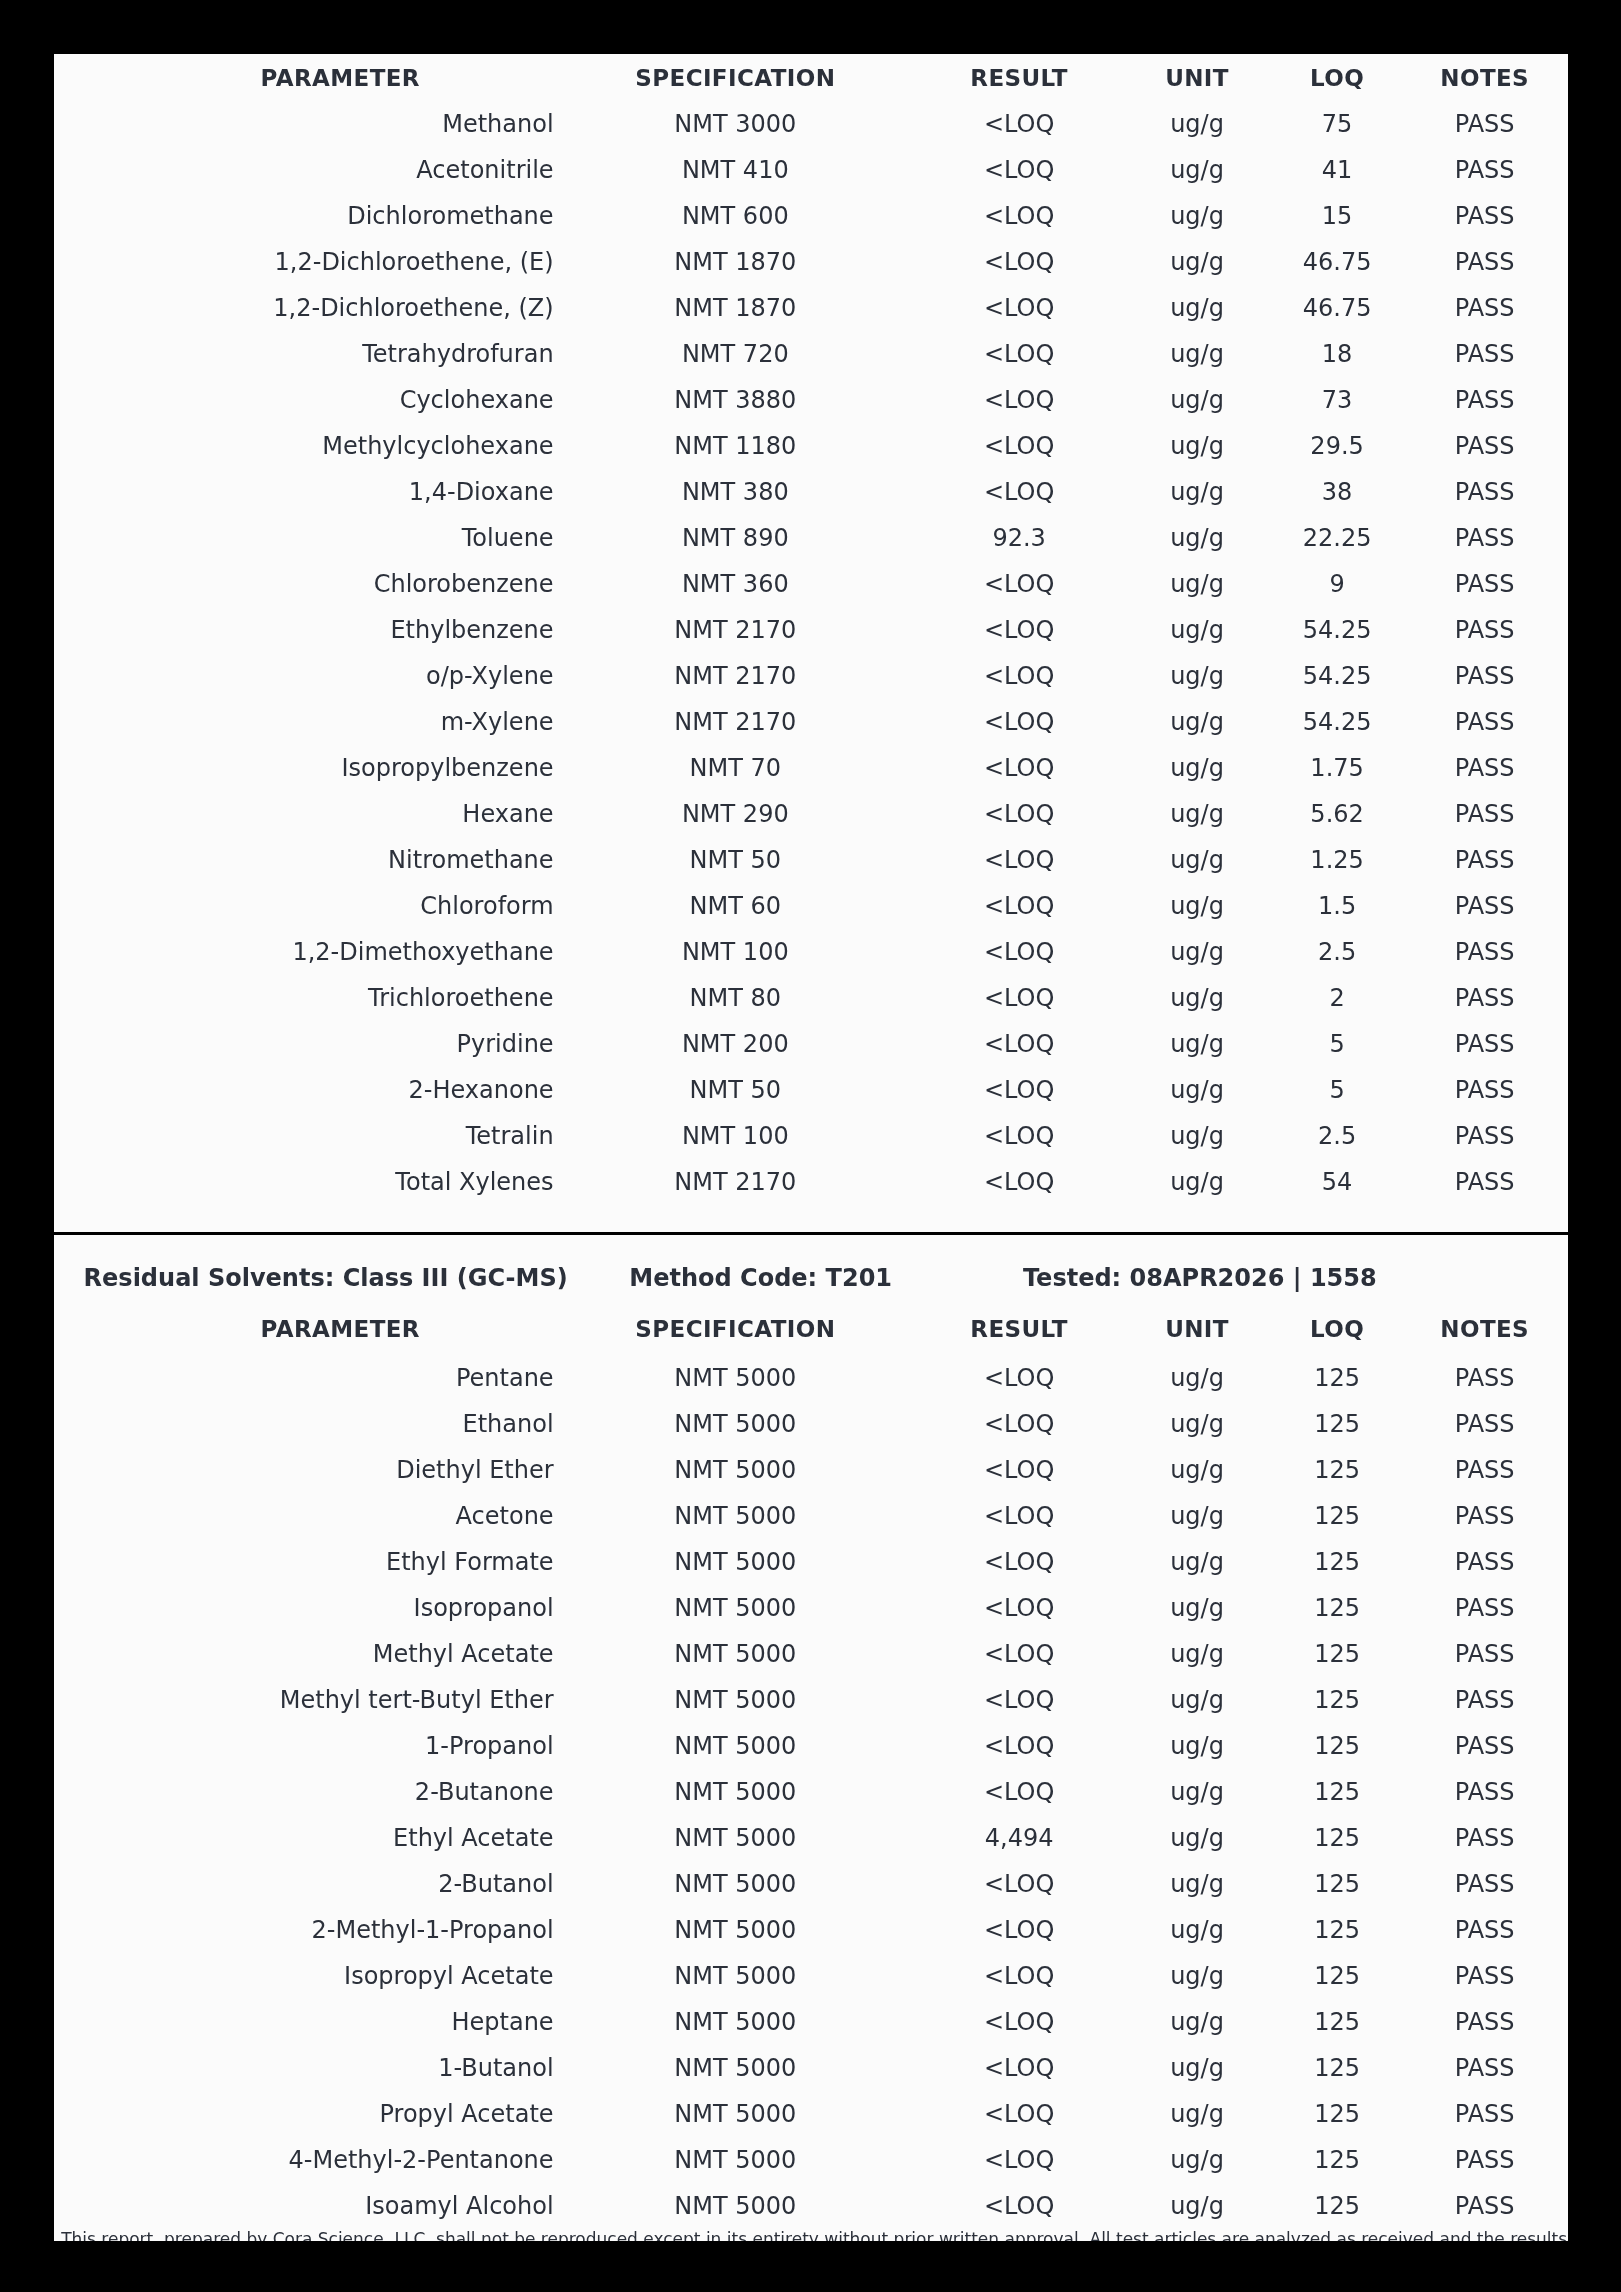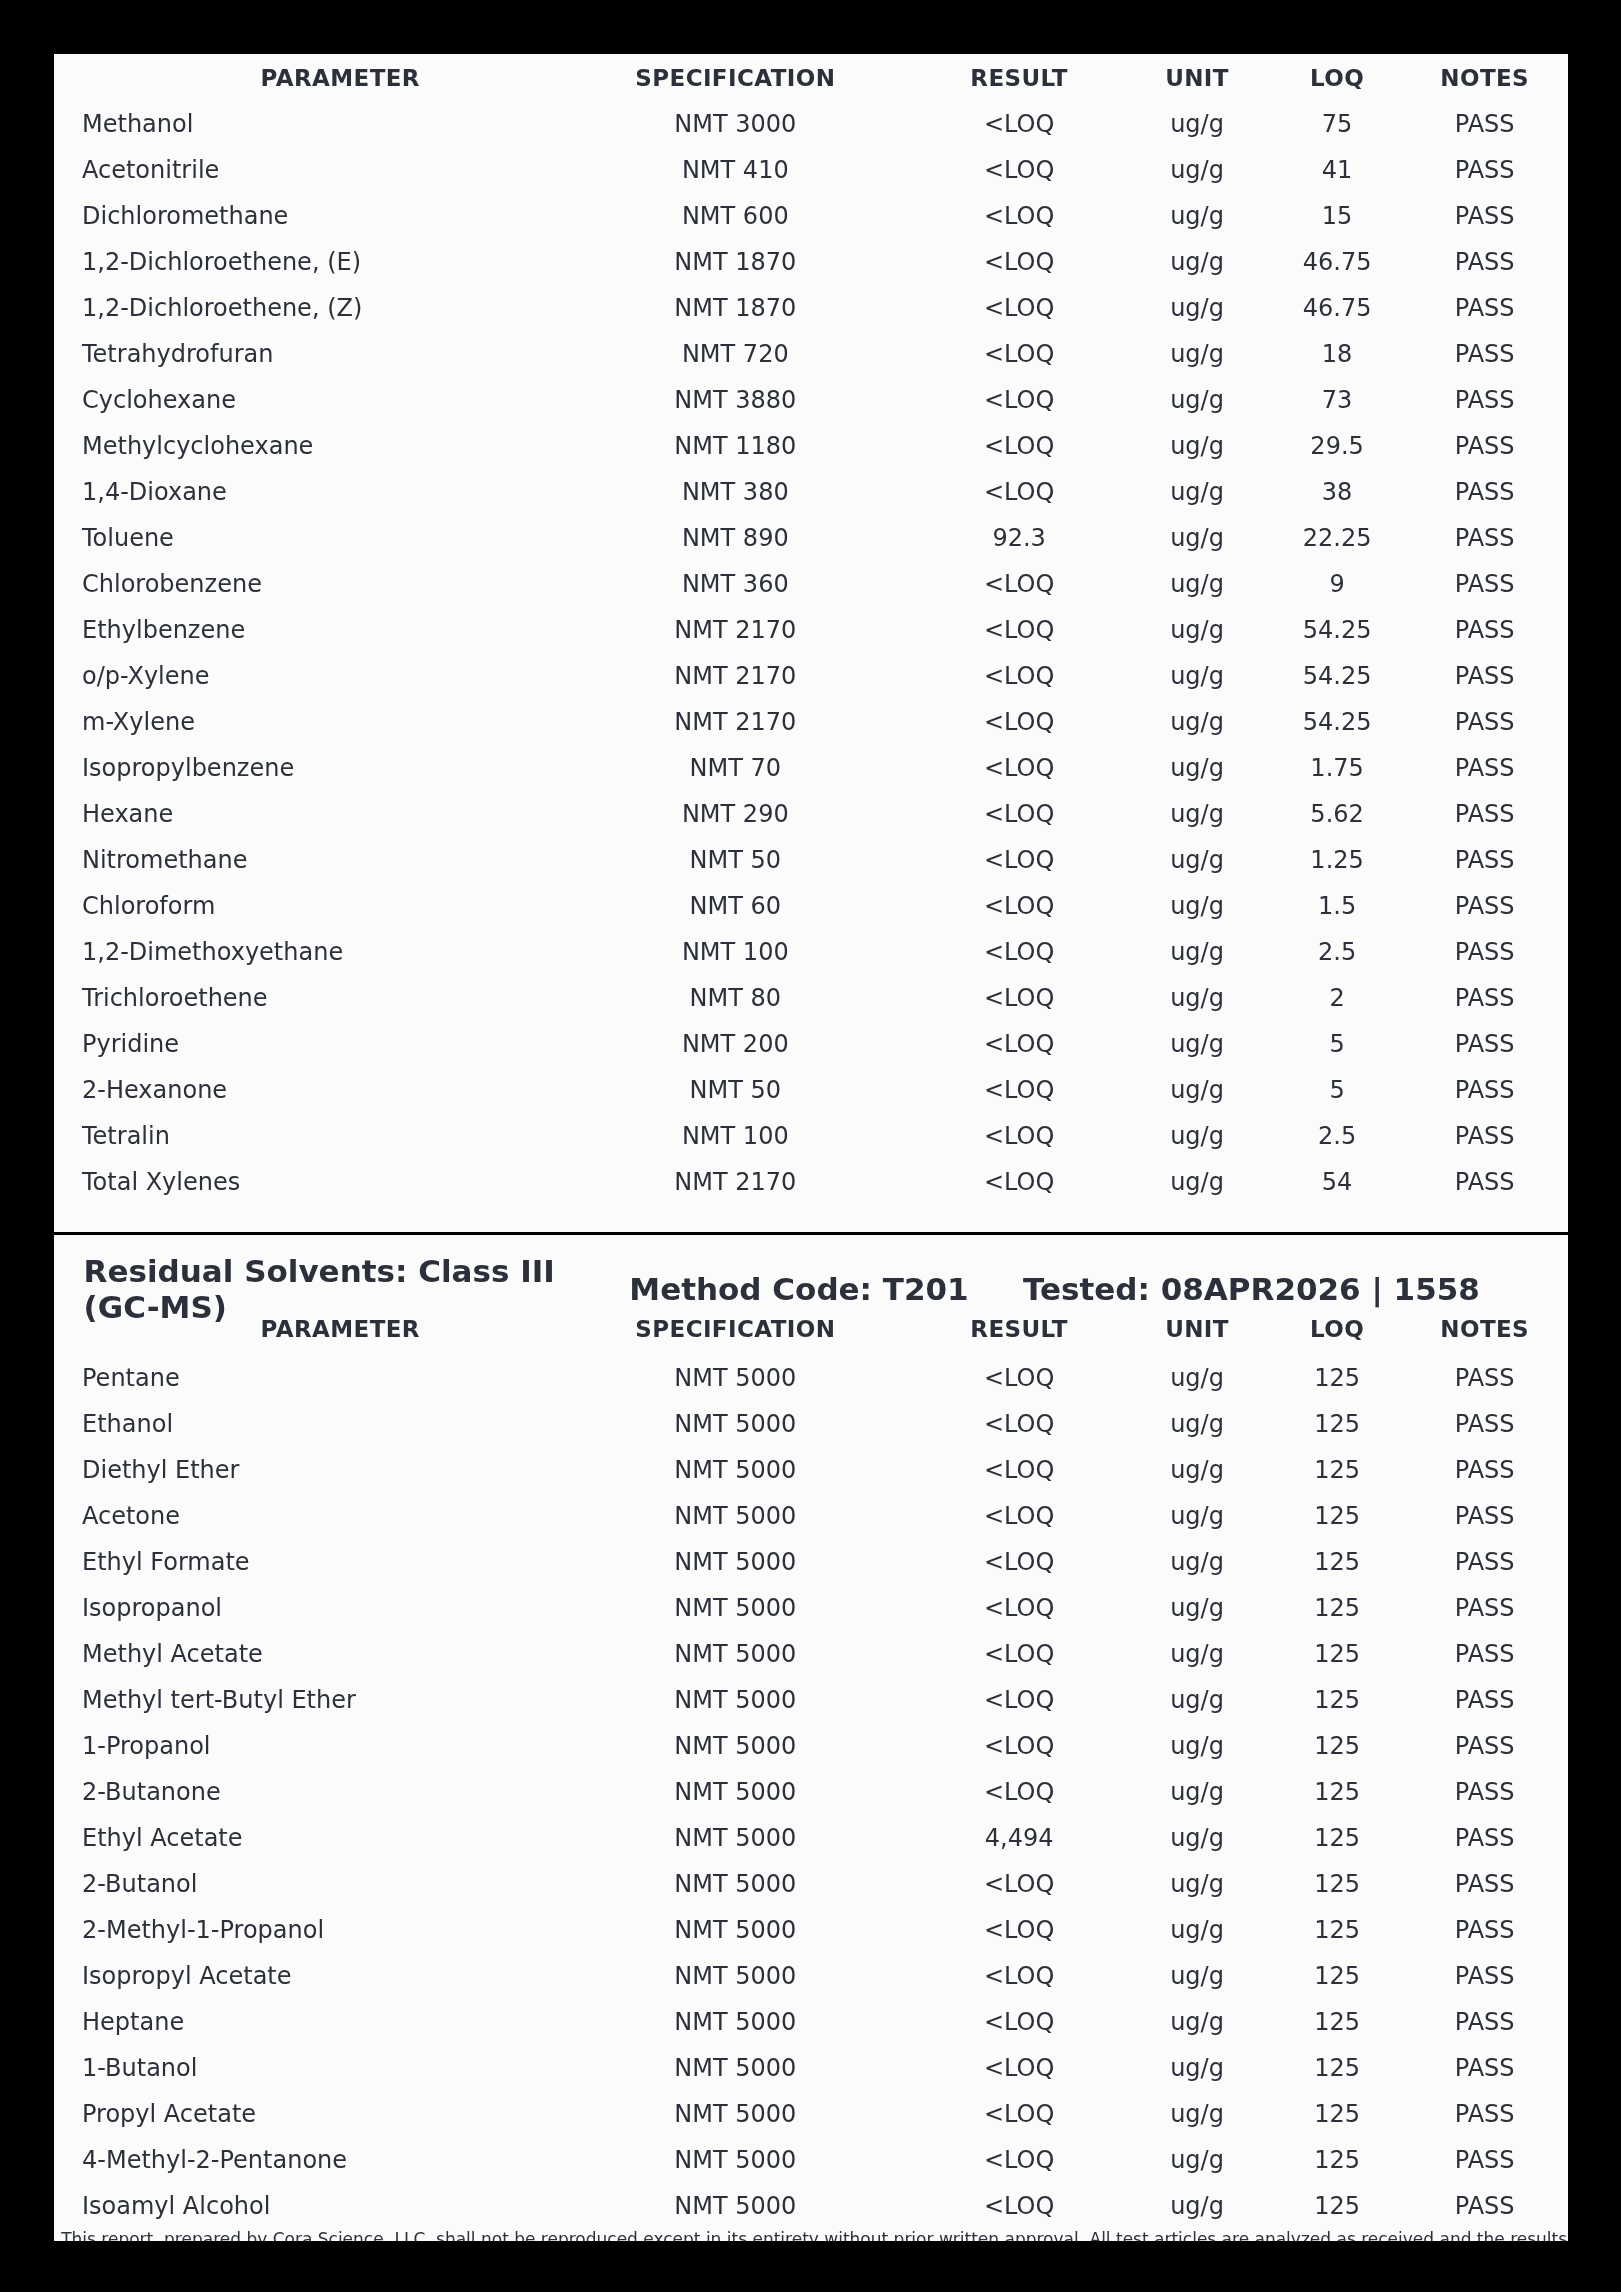--- a/index.html
+++ b/index.html
@@ -38,31 +38,31 @@
   .tbody { display: block; }
   .trow {
     display: grid;
     grid-template-columns: 33% 24% 13.5% 10% 8.5% 11%;
     align-items: center;
     height: 46px;
     font-size: 24px;
   }
   .trow > div { text-align: center; white-space: nowrap; }
   .trow > div.param {
-    text-align: left;
+    text-align: right;
     padding-left: 28px;
   }
 
   .section-header {
     display: grid;
     grid-template-columns: 38% 26% 36%;
     align-items: center;
     margin-top: 18px;
     height: 50px;
-    font-size: 31px;
+    font-size: 24px;
     font-weight: bold;
   }
   .section-header .sh-title { text-align: left; padding-left: 29.6px; }
   .section-header .sh-method { text-align: left; }
   .section-header .sh-tested { text-align: left; padding-right: 29.6px; }
 
   .footer-note {
     position: absolute;
     top: 994px;
     left: 7.2px;

